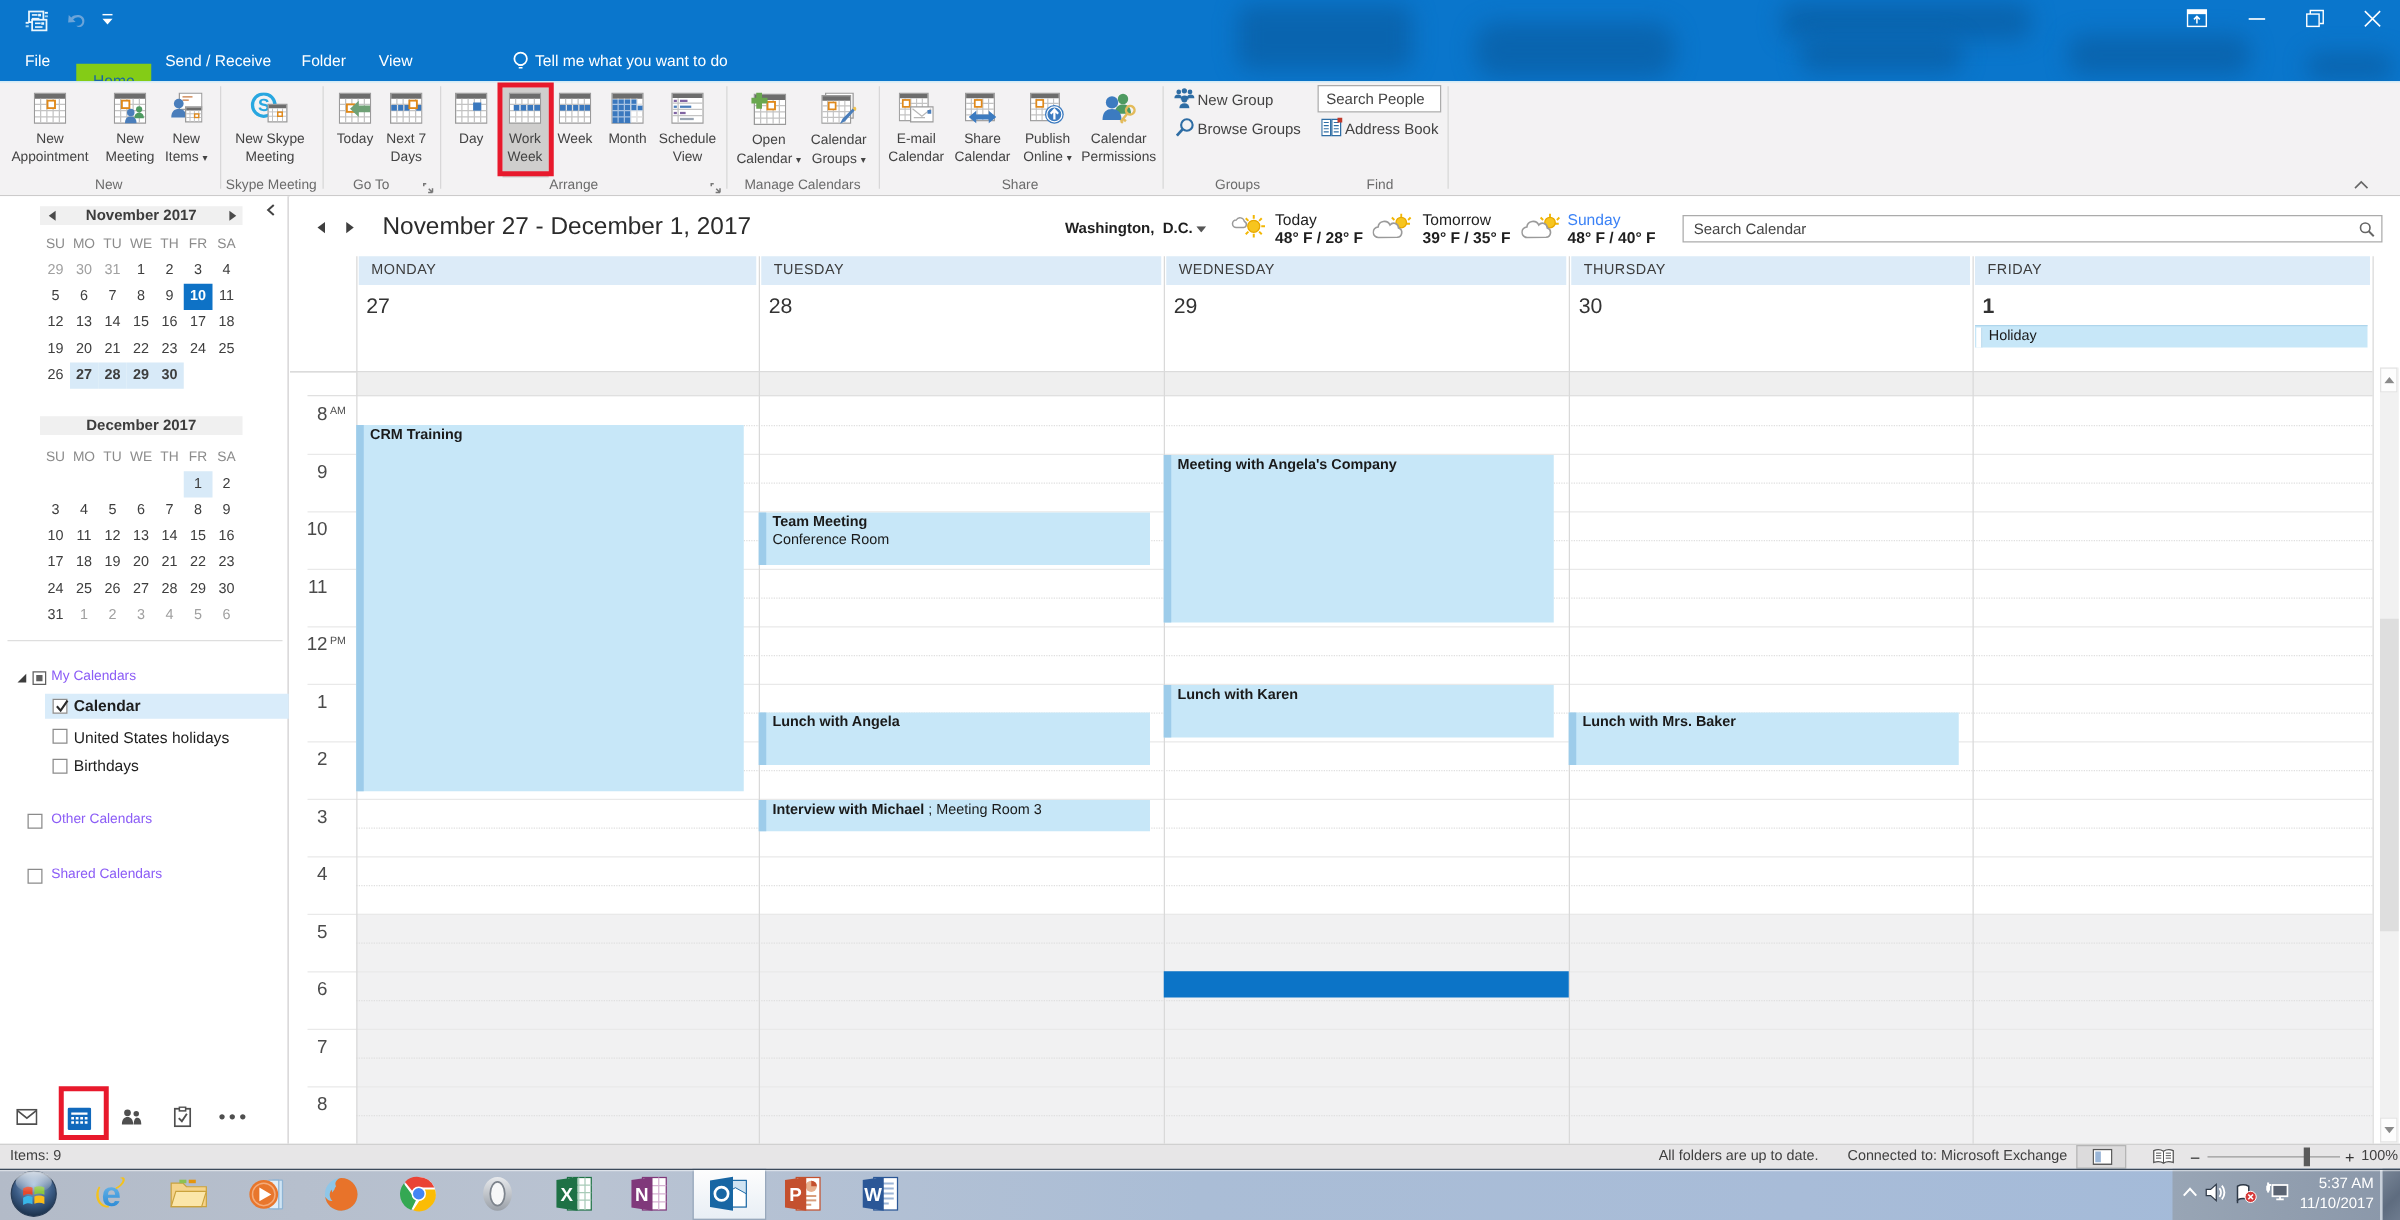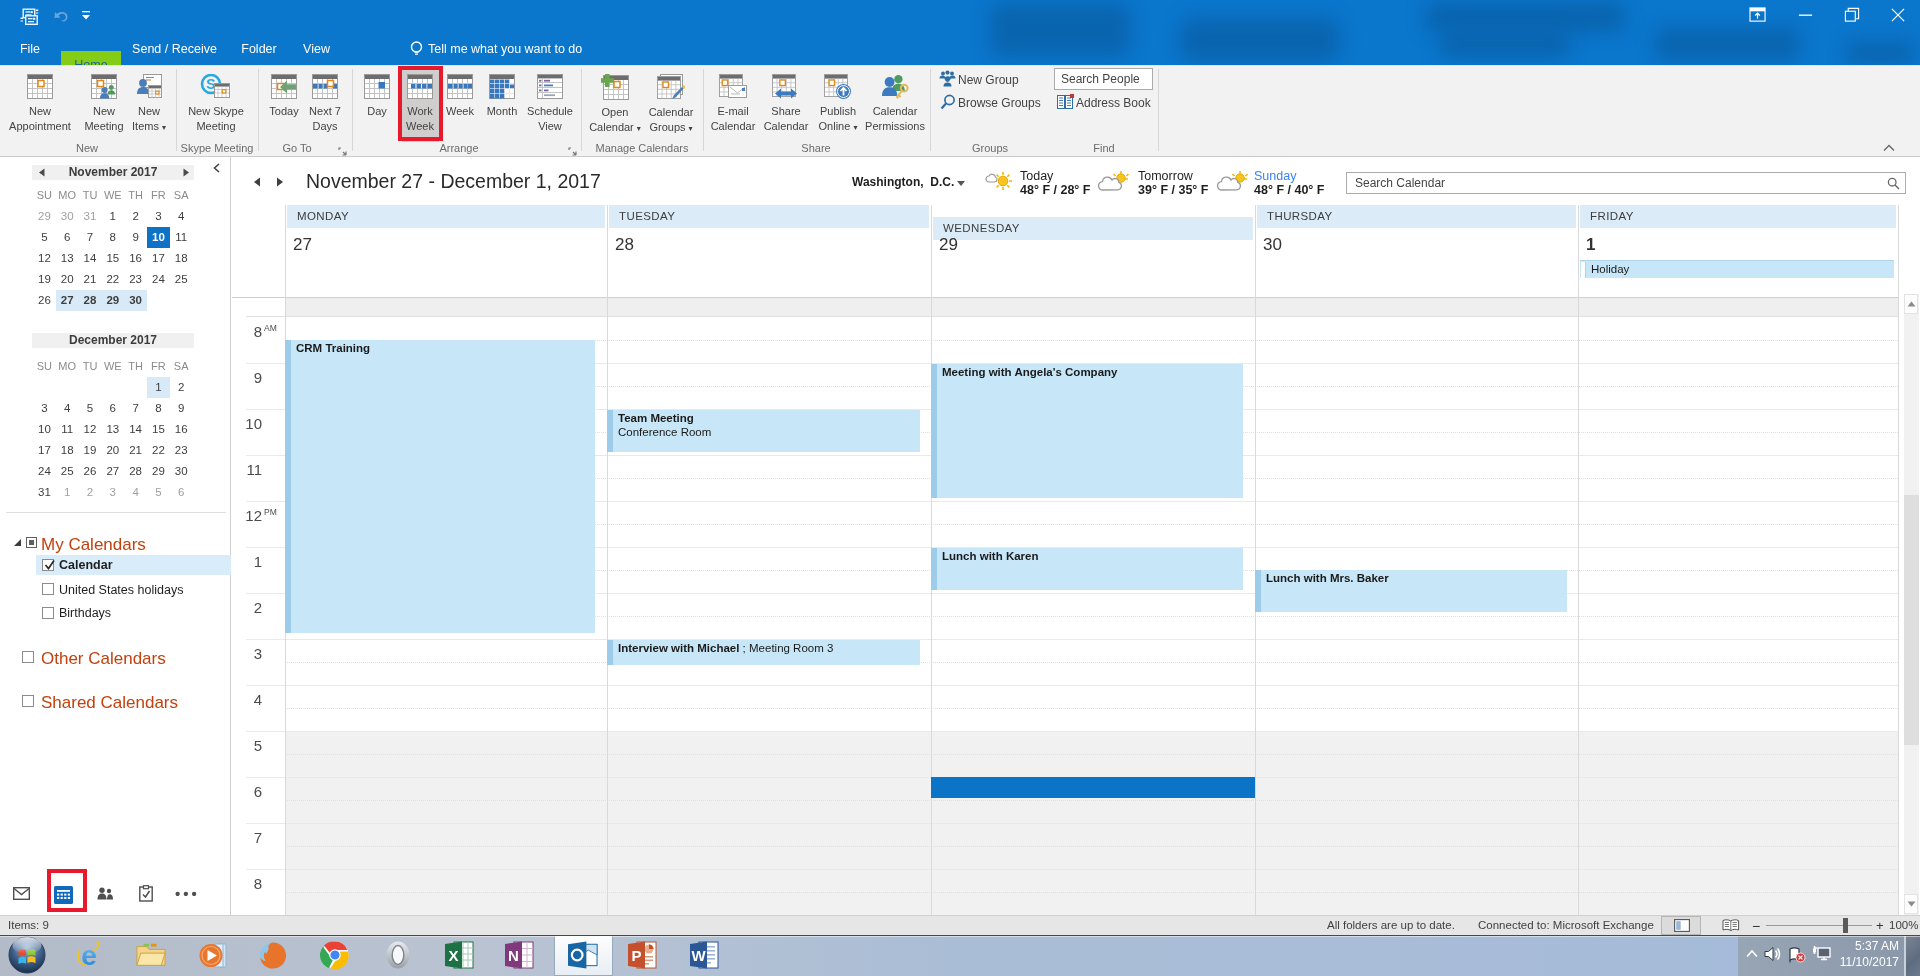--- a/index.html
+++ b/index.html
@@ -26,21 +26,21 @@
 
 
 #sidebar { left:0; top:157px; width:231px; height:758px; background:#fff; border-right:1px solid #cfcecf; }
 .mc-head { position:absolute; left:32px; width:162px; height:15px; background:#f0f0f0; text-align:center; font-size:12px; font-weight:bold; color:#3c3c3c; line-height:15px; }
 .mc-grid { position:absolute; left:33px; width:160px; }
 .mc-row { display:flex; }
 .mc-cell { width:22.8px; text-align:center; font-size:11.5px; color:#3e3e3e; height:21px; line-height:21px; }
 .mc-dow { color:#8b8b8b; font-size:11px; }
 .gray { color:#a0a0a0; }
 
-.tree-big { font-size:17px; color:#c2410c; }
+.tree-big { font-size:11px; color:#8b5cf6; }
 .cbx { position:absolute; width:12px; height:12px; border:1px solid #8b8b8b; background:#fff; }
 
 
 #calmain { left:232px; top:157px; width:1688px; height:758px; background:#fff; }
 
 
 .sep { position:absolute; width:1px; background:#d9d9d9; }
 .dayhead { position:absolute; top:48px; height:23px; background:#dcebf8; color:#3d3d3d; font-size:11.5px; line-height:23px; padding-left:10px; letter-spacing:0.4px; }
 .adate { position:absolute; top:78px; font-size:17px; color:#333; }
 .hrline { position:absolute; height:1px; background:#e9e9e9; }
@@ -628,21 +628,21 @@
   <div class="abs" style="left:1114px;top:15px;width:560px;height:22px;background:#fff;border:1px solid #ababab;">
     <div class="abs" style="left:8px;top:3px;font-size:12px;color:#444;">Search Calendar</div>
     <svg class="abs" style="left:540px;top:4px;" width="13" height="13" viewBox="0 0 13 13">
           <circle cx="5.2" cy="5.2" r="3.8" fill="none" stroke="#666" stroke-width="1.3"></circle>
           <path d="M8 8 L12 12" stroke="#666" stroke-width="1.5"></path>
         </svg>
   </div>
 
   <div class="dayhead" style="left:55px;width:318px;">MONDAY</div>
   <div class="dayhead" style="left:377px;width:320px;">TUESDAY</div>
-  <div class="dayhead" style="left:701px;width:320px;margin-top:12px;">WEDNESDAY</div>
+  <div class="dayhead" style="left:701px;width:320px;">WEDNESDAY</div>
   <div class="dayhead" style="left:1025px;width:319px;">THURSDAY</div>
   <div class="dayhead" style="left:1348px;width:316px;">FRIDAY</div>
 
   <div class="adate" style="left:61px;">27</div>
   <div class="adate" style="left:383px;">28</div>
   <div class="adate" style="left:707px;">29</div>
   <div class="adate" style="left:1031px;">30</div>
   <div class="adate" style="left:1354px;font-weight:bold;">1</div>
 
   <div class="abs" style="left:1348px;top:103px;width:314px;height:18px;background:#c7e7f8;border-top:1px solid #aed5ec;">
@@ -708,20 +708,24 @@
   <div class="sep" style="left:1666px;top:48px;height:710px;"></div>
 
   <div class="event" style="left:53px;top:183px;width:310px;height:293px;">
         <div class="bar"></div>
         <div class="tt">CRM Training</div>
       </div>
   <div class="event" style="left:375px;top:253px;width:313px;height:42px;">
         <div class="bar"></div>
         <div class="tt">Team Meeting</div>
         <div class="t2">Conference Room</div>
+      </div>
+  <div class="event" style="left:375px;top:413px;width:313px;height:42px;">
+        <div class="bar"></div>
+        <div class="tt">Lunch with Angela</div>
       </div>
   <div class="event" style="left:375px;top:483px;width:313px;height:25px;">
         <div class="bar"></div>
         <div class="tt">Interview with Michael<span style="font-weight:normal;"> ; Meeting Room 3</span></div>
       </div>
   <div class="event" style="left:699px;top:207px;width:312px;height:134px;">
         <div class="bar"></div>
         <div class="tt">Meeting with Angela's Company</div>
       </div>
   <div class="event" style="left:699px;top:391px;width:312px;height:42px;">

